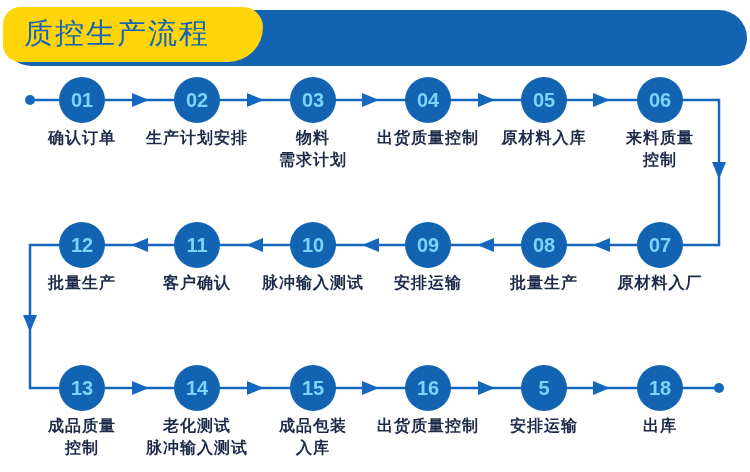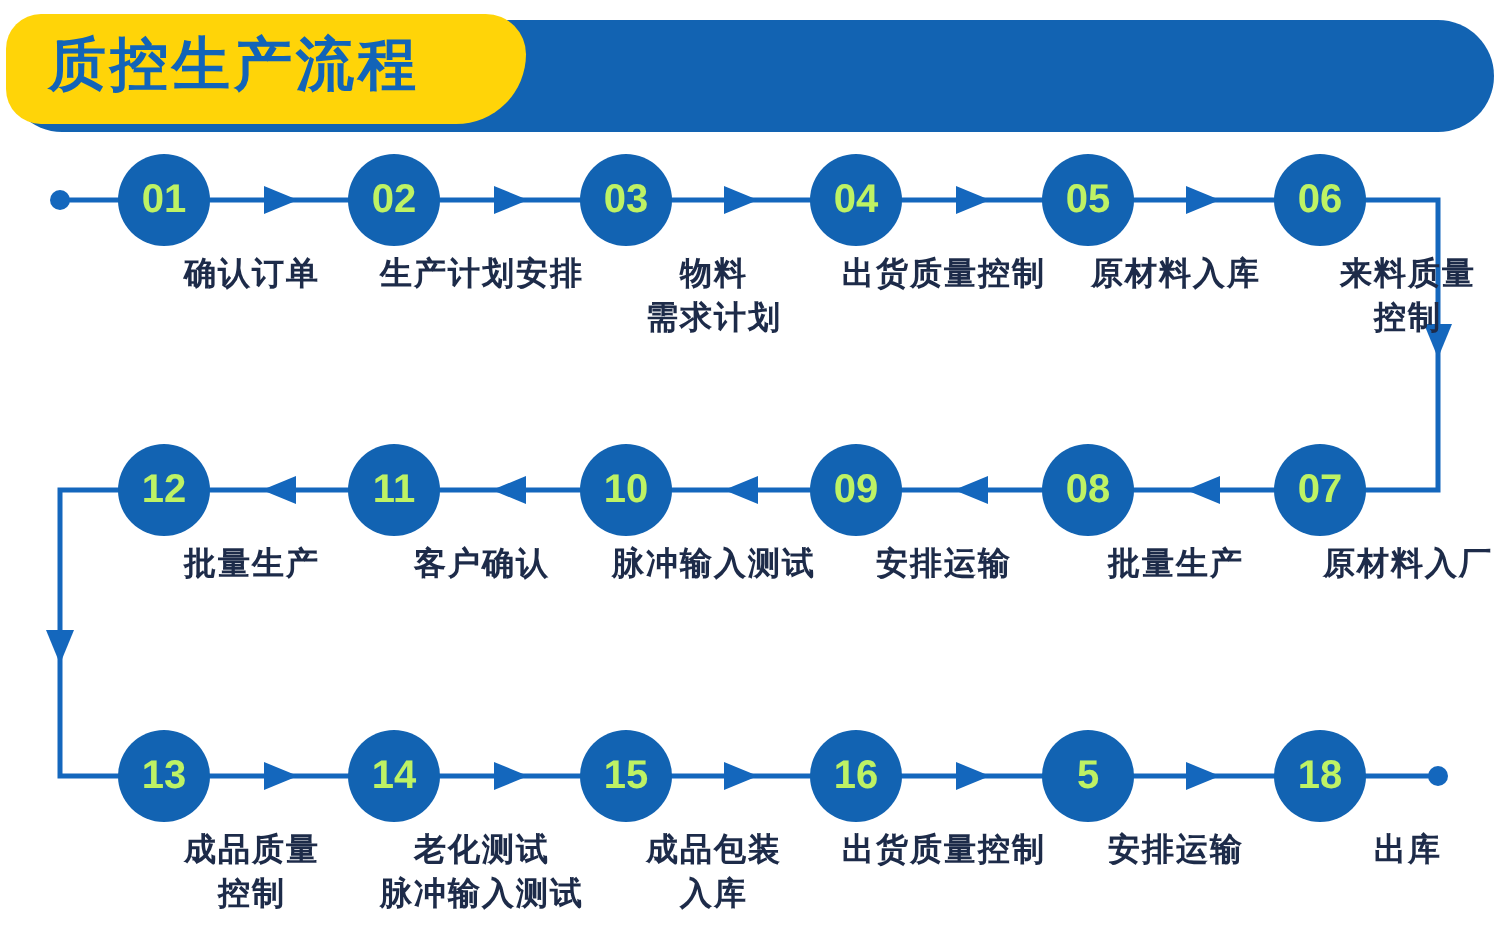--- a/index.html
+++ b/index.html
@@ -11,44 +11,44 @@
   .banner-blue {
     position:absolute; left:3px; top:10px; width:744px; height:56px;
     background:#1263b2; border-radius:28px;
   }
   .banner-yellow {
     position:absolute; left:3px; top:7px; width:260px; height:55px;
     background:#ffd408; border-radius:26px 30px 52px 26px;
   }
   .banner-title {
     position:absolute; left:24px; top:17px; height:32px; line-height:32px;
-    font-size:29px; font-weight:bold; color:#1264b8; letter-spacing:2px;
+    font-size:29px; font-weight:normal; color:#1264b8; letter-spacing:2px;
     white-space:nowrap;
   }
 
   
   svg.flow { position:absolute; left:0; top:0; width:750px; height:472px; }
 
   
   .node { position:absolute; width:0; height:0; }
   .r1 { top:100px; } .r2 { top:245px; } .r3 { top:388px; }
   .c1 { left:82px; } .c2 { left:197px; } .c3 { left:313px; }
   .c4 { left:428px; } .c5 { left:544px; } .c6 { left:660px; }
 
   .circle {
     position:absolute; left:-23px; top:-23px; width:46px; height:46px;
-    border-radius:50%; background:#1263b2; color:#bef264;
+    border-radius:50%; background:#1263b2; color:#7dd3fc;
     display:flex; align-items:center; justify-content:center;
     font-size:20px; font-weight:bold;
   }
   .step-label {
     position:absolute; top:27px; left:0; transform:translateX(-50%);
     width:max-content; max-width:130px;
     color:#1d2b49; font-size:16px; font-weight:bold; letter-spacing:1px;
-    line-height:22px; text-align:center; white-space:pre-line;margin-left:44px;
+    line-height:22px; text-align:center; white-space:pre-line;
   }
 </style>
 </head>
 <body>
 
 <div class="stage">
 
   <div class="banner-blue"></div>
   <div class="banner-yellow"></div>
   <div class="banner-title">质控生产流程</div>

